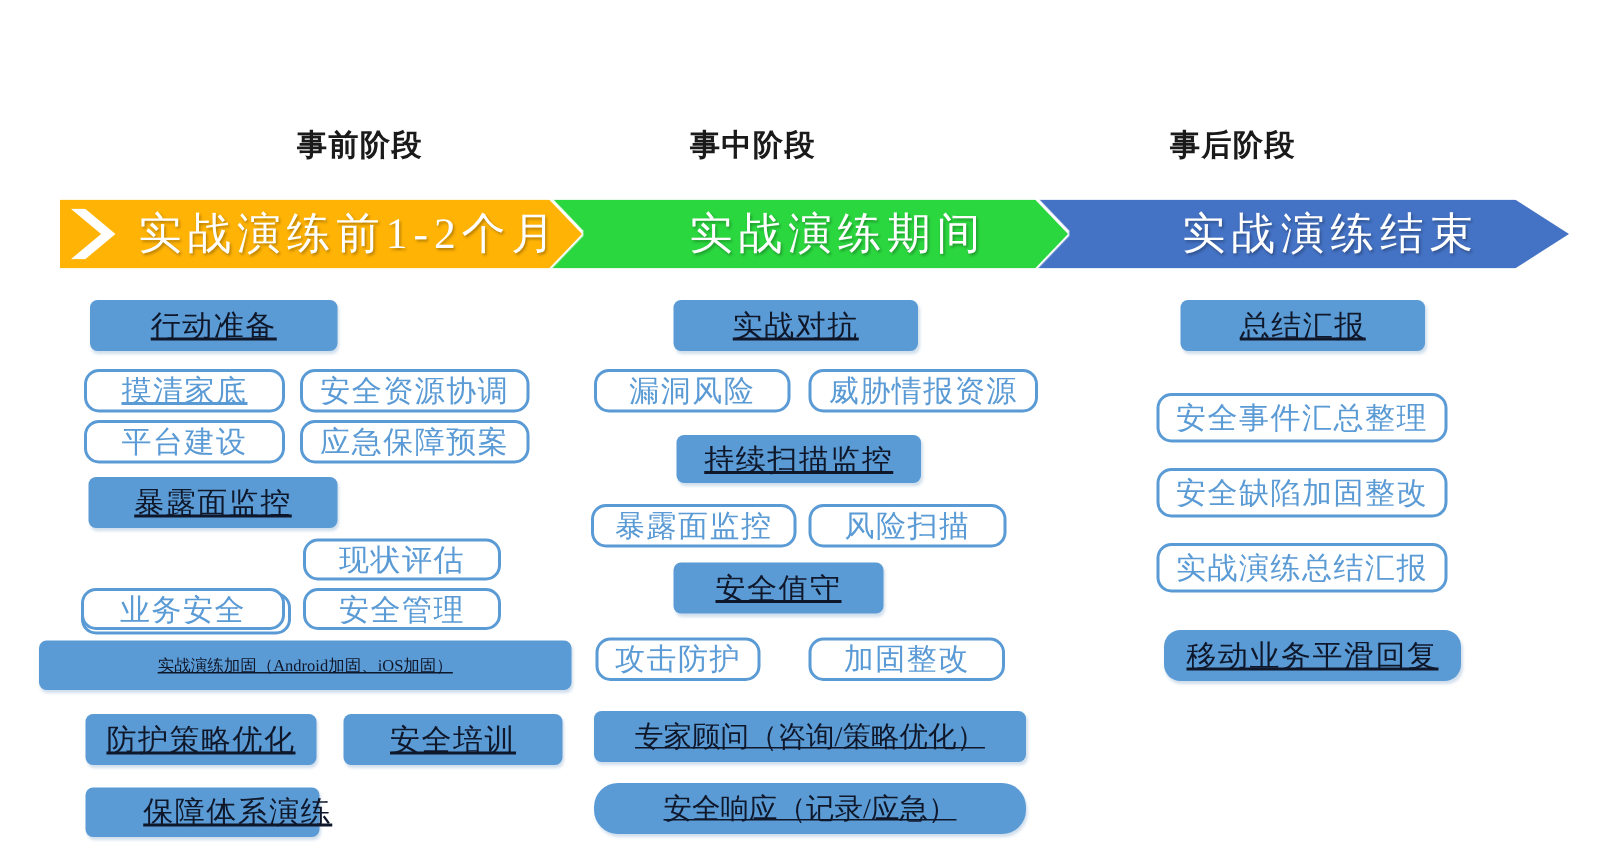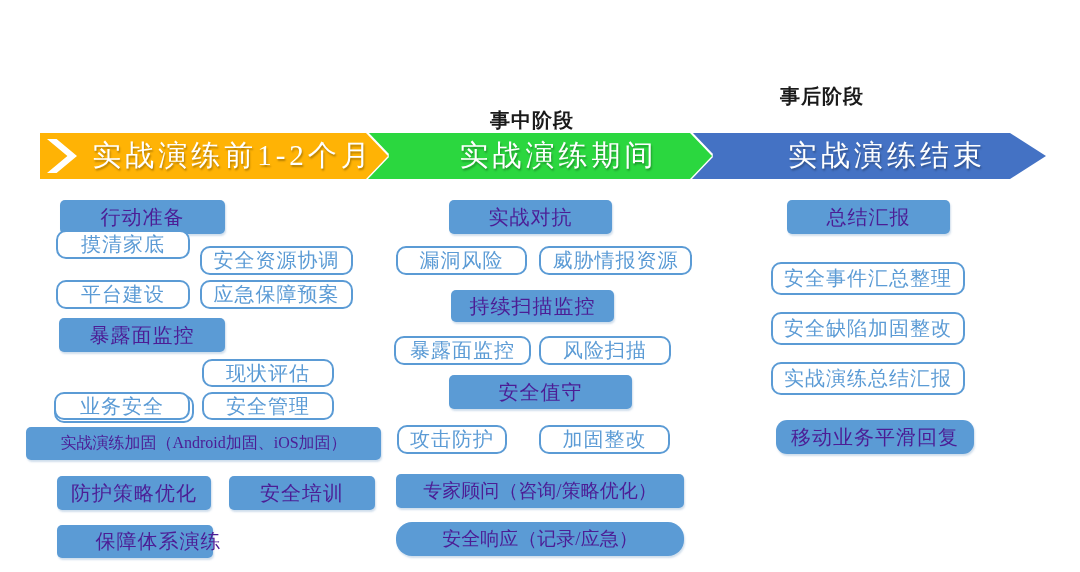--- a/index.html
+++ b/index.html
@@ -32,77 +32,79 @@
   .chev{
     position:absolute;left:7px;top:6px;width:30px;height:34px;background:#ffffff;
     clip-path:polygon(0 0, 32% 0, 100% 50%, 32% 100%, 0 100%, 68% 50%);
   }
   
   .box{
     position:absolute;display:flex;align-items:center;justify-content:center;
     font-size:20px;white-space:nowrap;box-sizing:border-box;letter-spacing:1px;
   }
   .box.filled{
-    background:var(--box-fill,#5B9BD5);color:#4c1d95;border-radius:5px;
+    background:var(--box-fill,#5B9BD5);color:#0f172a;border-radius:5px;
     box-shadow:1px 2px 2px rgba(120,160,200,0.35);
+    text-decoration:underline;
   }
   .box.outlined{
     background:#ffffff;color:var(--outline-text,#5B9BD5);
     border:2px solid var(--box-outline,#5B9BD5);border-radius:10px;
   }
-  .box.sm{font-size:16px;letter-spacing:0;}
+  .box.sm{font-size:11px;letter-spacing:0;}
   .box.md{font-size:19px;letter-spacing:0;}
 </style>
 </head>
 <body>
 
 <div id="stage">
 
-  <div class="phase-header" style="left:452px;margin-top:24px;">事中阶段</div>
+  <div class="phase-header" style="left:160px;">事前阶段</div>
+  <div class="phase-header" style="left:422px;">事中阶段</div>
   <div class="phase-header" style="left:742px;">事后阶段</div>
 
   <div class="band-wrap" style="left:690px;width:356px;z-index:1;">
     <div class="band" style="--tip:36px;background:var(--phase-post);">
       <span class="band-label">实战演练结束</span>
     </div>
   </div>
   <div class="band-wrap" style="left:367px;width:345px;z-index:2;">
     <div class="band" style="--tip:22px;background:var(--phase-mid);">
       <span class="band-label">实战演练期间</span>
     </div>
   </div>
   <div class="band-wrap" style="left:40px;width:348px;z-index:3;">
     <div class="band" style="--tip:22px;background:var(--phase-pre);">
       <span class="chev"></span>
       <span class="band-label">实战演练前1-2个月</span>
     </div>
   </div>
 
   <div class="box filled" style="left:60px;top:200px;width:165px;height:34px;">行动准备</div>
-  <div class="box outlined" style="left:56px;top:230px;width:134px;height:29px;">摸清家底</div>
+  <div class="box outlined" style="left:56px;top:246px;width:134px;height:29px;text-decoration:underline;">摸清家底</div>
   <div class="box outlined" style="left:200px;top:246px;width:153px;height:29px;">安全资源协调</div>
   <div class="box outlined" style="left:56px;top:280px;width:134px;height:29px;">平台建设</div>
   <div class="box outlined" style="left:200px;top:280px;width:153px;height:29px;">应急保障预案</div>
   <div class="box filled" style="left:59px;top:318px;width:166px;height:34px;">暴露面监控</div>
   <div class="box outlined" style="left:54px;top:359px;width:140px;height:28px;margin-top:36px;">暴露面梳理</div>
   <div class="box outlined" style="left:202px;top:359px;width:132px;height:28px;">现状评估</div>
   <div class="box outlined" style="left:54px;top:392px;width:136px;height:28px;">业务安全</div>
   <div class="box outlined" style="left:202px;top:392px;width:132px;height:28px;">安全管理</div>
   <div class="box filled sm" style="left:26px;top:427px;width:355px;height:33px;">实战演练加固（Android加固、iOS加固）</div>
   <div class="box filled" style="left:57px;top:476px;width:154px;height:34px;">防护策略优化</div>
   <div class="box filled" style="left:229px;top:476px;width:146px;height:34px;">安全培训</div>
   <div class="box filled" style="left:57px;top:525px;width:156px;height:33px;padding-left:47px;">保障体系演练</div>
 
   <div class="box filled" style="left:449px;top:200px;width:163px;height:34px;">实战对抗</div>
   <div class="box outlined" style="left:396px;top:246px;width:131px;height:29px;">漏洞风险</div>
   <div class="box outlined" style="left:539px;top:246px;width:153px;height:29px;">威胁情报资源</div>
   <div class="box filled" style="left:451px;top:290px;width:163px;height:32px;">持续扫描监控</div>
   <div class="box outlined" style="left:394px;top:336px;width:137px;height:29px;">暴露面监控</div>
   <div class="box outlined" style="left:539px;top:336px;width:132px;height:29px;">风险扫描</div>
-  <div class="box filled" style="left:449px;top:375px;width:183px;height:34px;">安全值守</div>
+  <div class="box filled" style="left:449px;top:375px;width:140px;height:34px;">安全值守</div>
   <div class="box outlined" style="left:397px;top:425px;width:110px;height:29px;">攻击防护</div>
   <div class="box outlined" style="left:539px;top:425px;width:131px;height:29px;">加固整改</div>
   <div class="box filled md" style="left:396px;top:474px;width:288px;height:34px;">专家顾问（咨询/策略优化）</div>
   <div class="box filled md" style="left:396px;top:522px;width:288px;height:34px;border-radius:16px;">安全响应（记录/应急）</div>
 
   <div class="box filled" style="left:787px;top:200px;width:163px;height:34px;">总结汇报</div>
   <div class="box outlined" style="left:771px;top:262px;width:194px;height:33px;">安全事件汇总整理</div>
   <div class="box outlined" style="left:771px;top:312px;width:194px;height:33px;">安全缺陷加固整改</div>
   <div class="box outlined" style="left:771px;top:362px;width:194px;height:33px;">实战演练总结汇报</div>
   <div class="box filled" style="left:776px;top:420px;width:198px;height:34px;border-radius:11px;">移动业务平滑回复</div>

